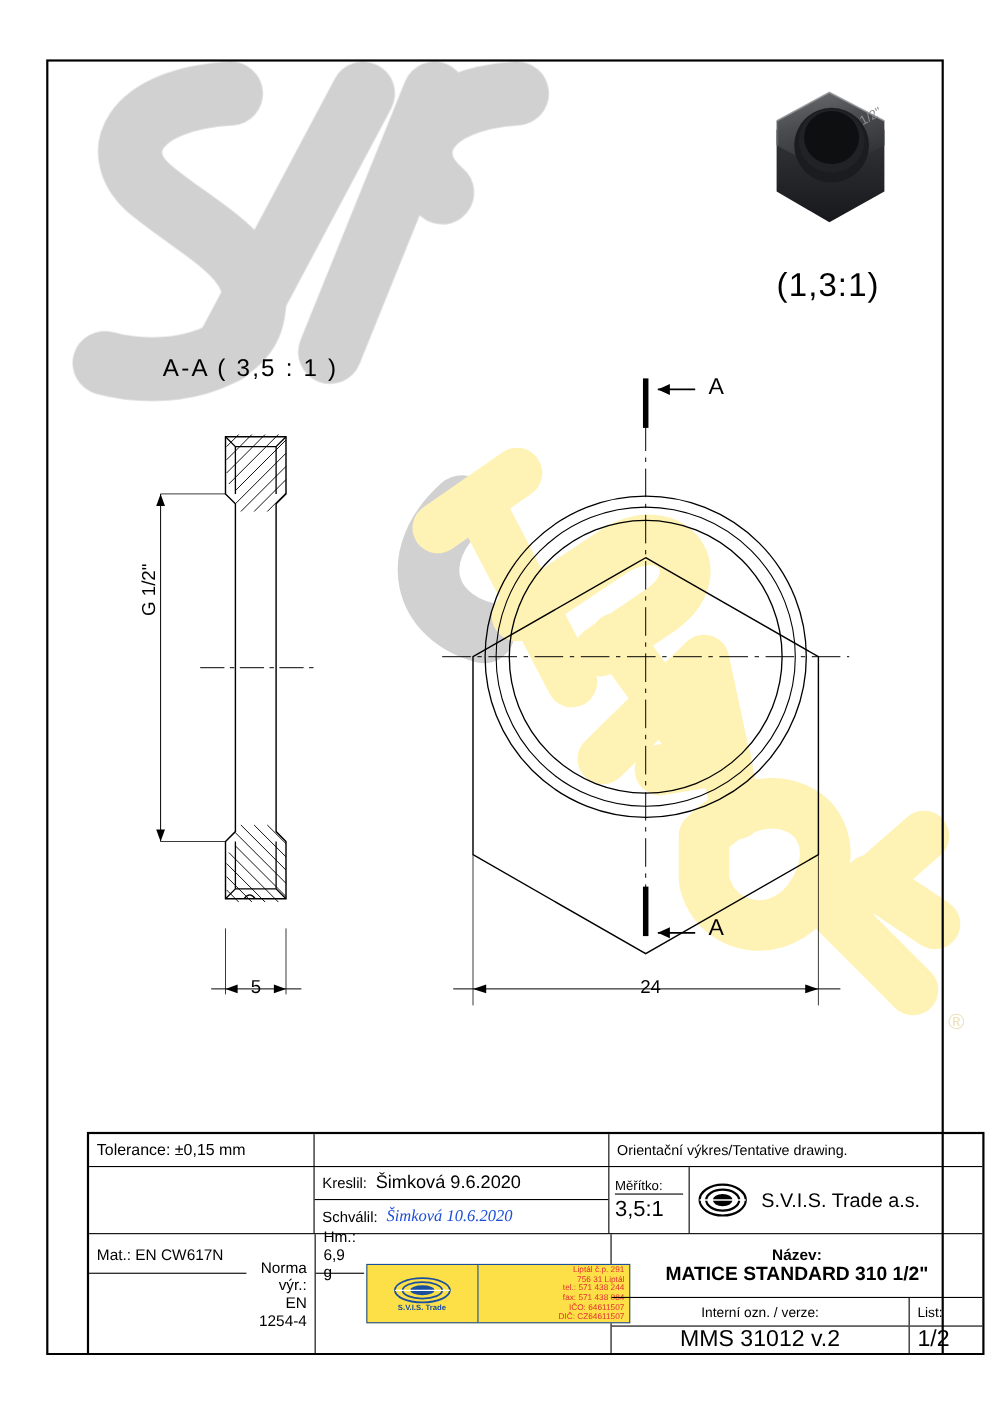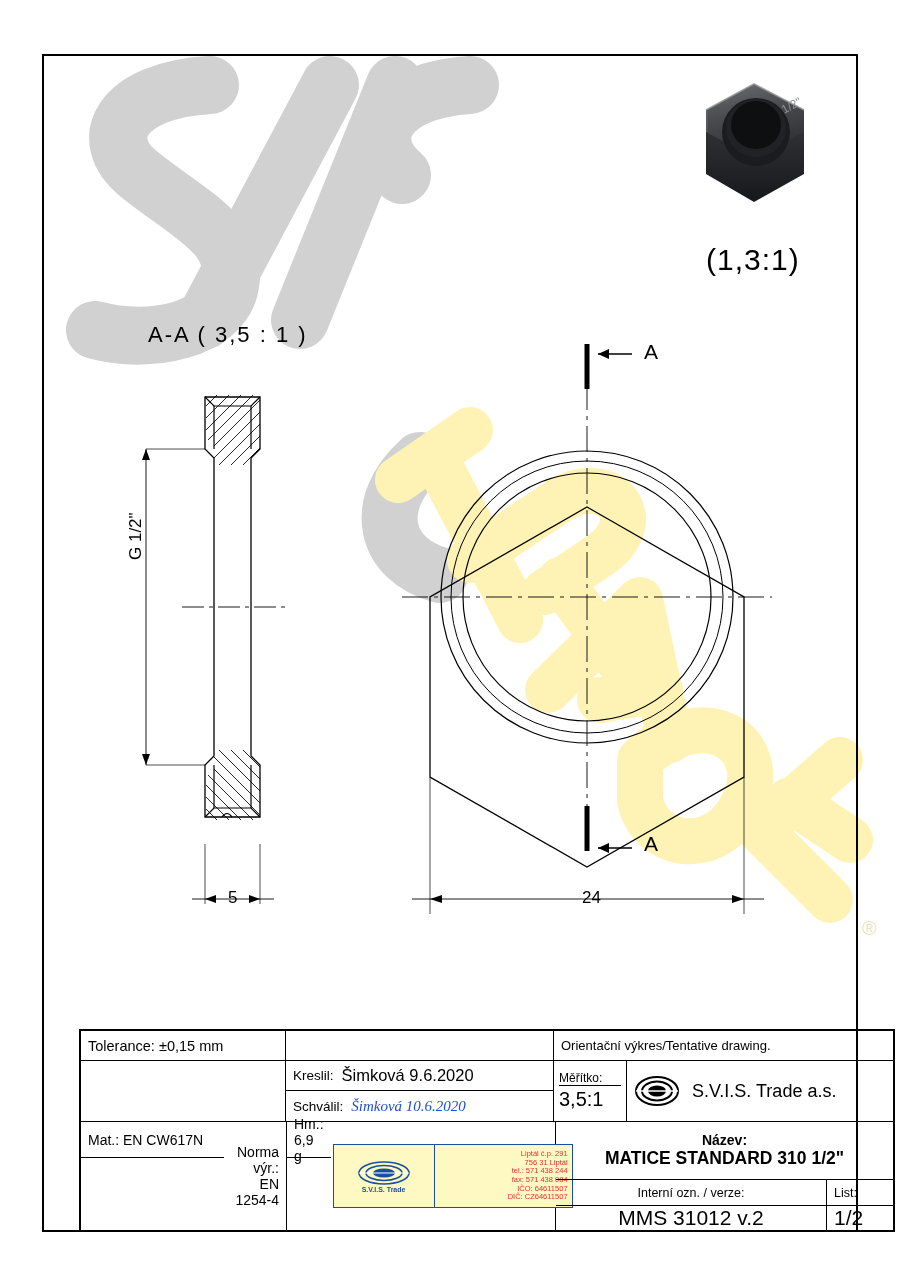--- a/index.html
+++ b/index.html
@@ -158,25 +158,25 @@
   #tb-nazev-val { font-size: 17.5px; }
   #tb-interni-row { height: 25px; display: flex; }
   #tb-interni-lbl { flex: 1; justify-content: center; font-size: 12.5px; }
   #tb-list-lbl { width: 66px; font-size: 12.5px; }
   #tb-code-row { flex: 1; display: flex; }
   #tb-code { flex: 1; justify-content: center; font-size: 21px; }
   #tb-list-val { width: 66px; font-size: 21px; }
 
   
   .logo-card {
-    width: 240px; height: 64px;
+    width: 240px; height: 54px;
     border: 1.5px solid #1a4fa0;
     display: flex;
     box-sizing: border-box;
-    background: #fef9c3;
+    background: #fde047;
   }
   .logo-card-left {
     width: 100px;
     display: flex; flex-direction: column;
     align-items: center; justify-content: center;
     border-right: 1px solid #1a4fa0;
   }
   .logo-card-right {
     flex: 1;
     display: flex; flex-direction: column;

